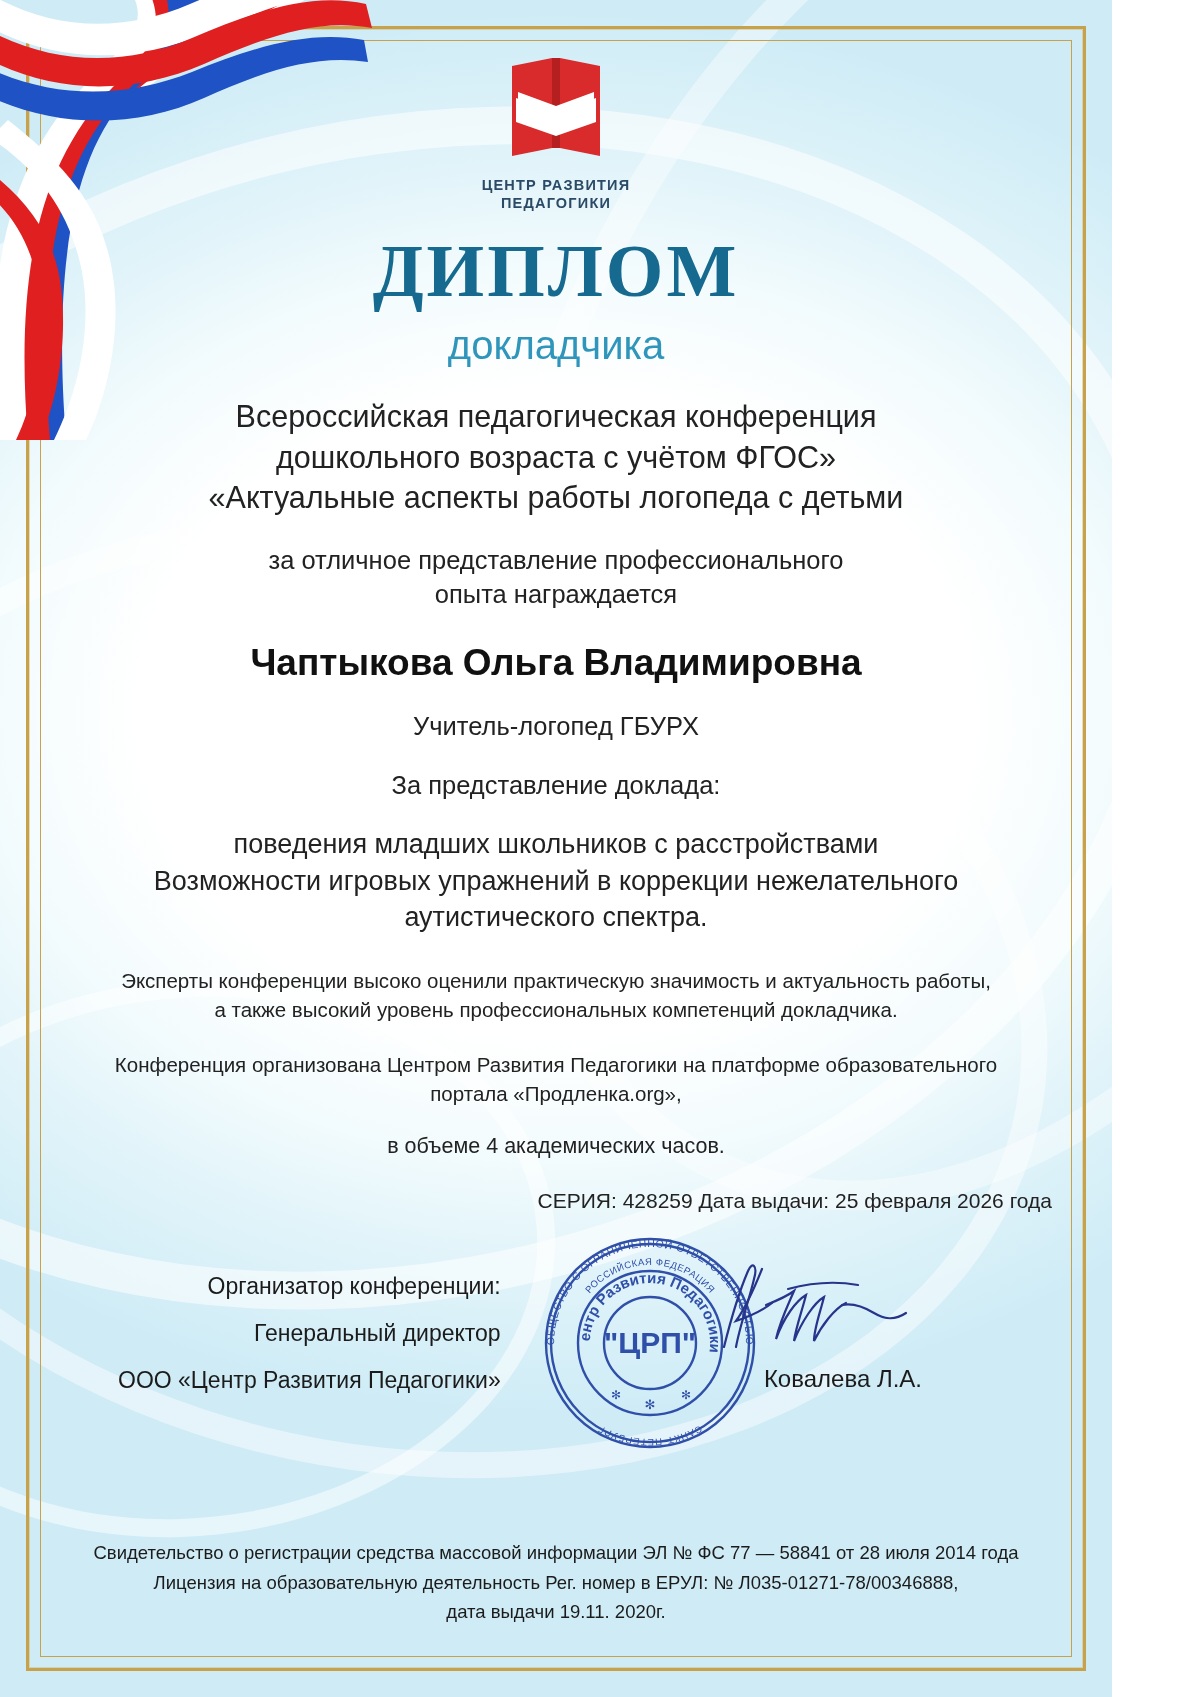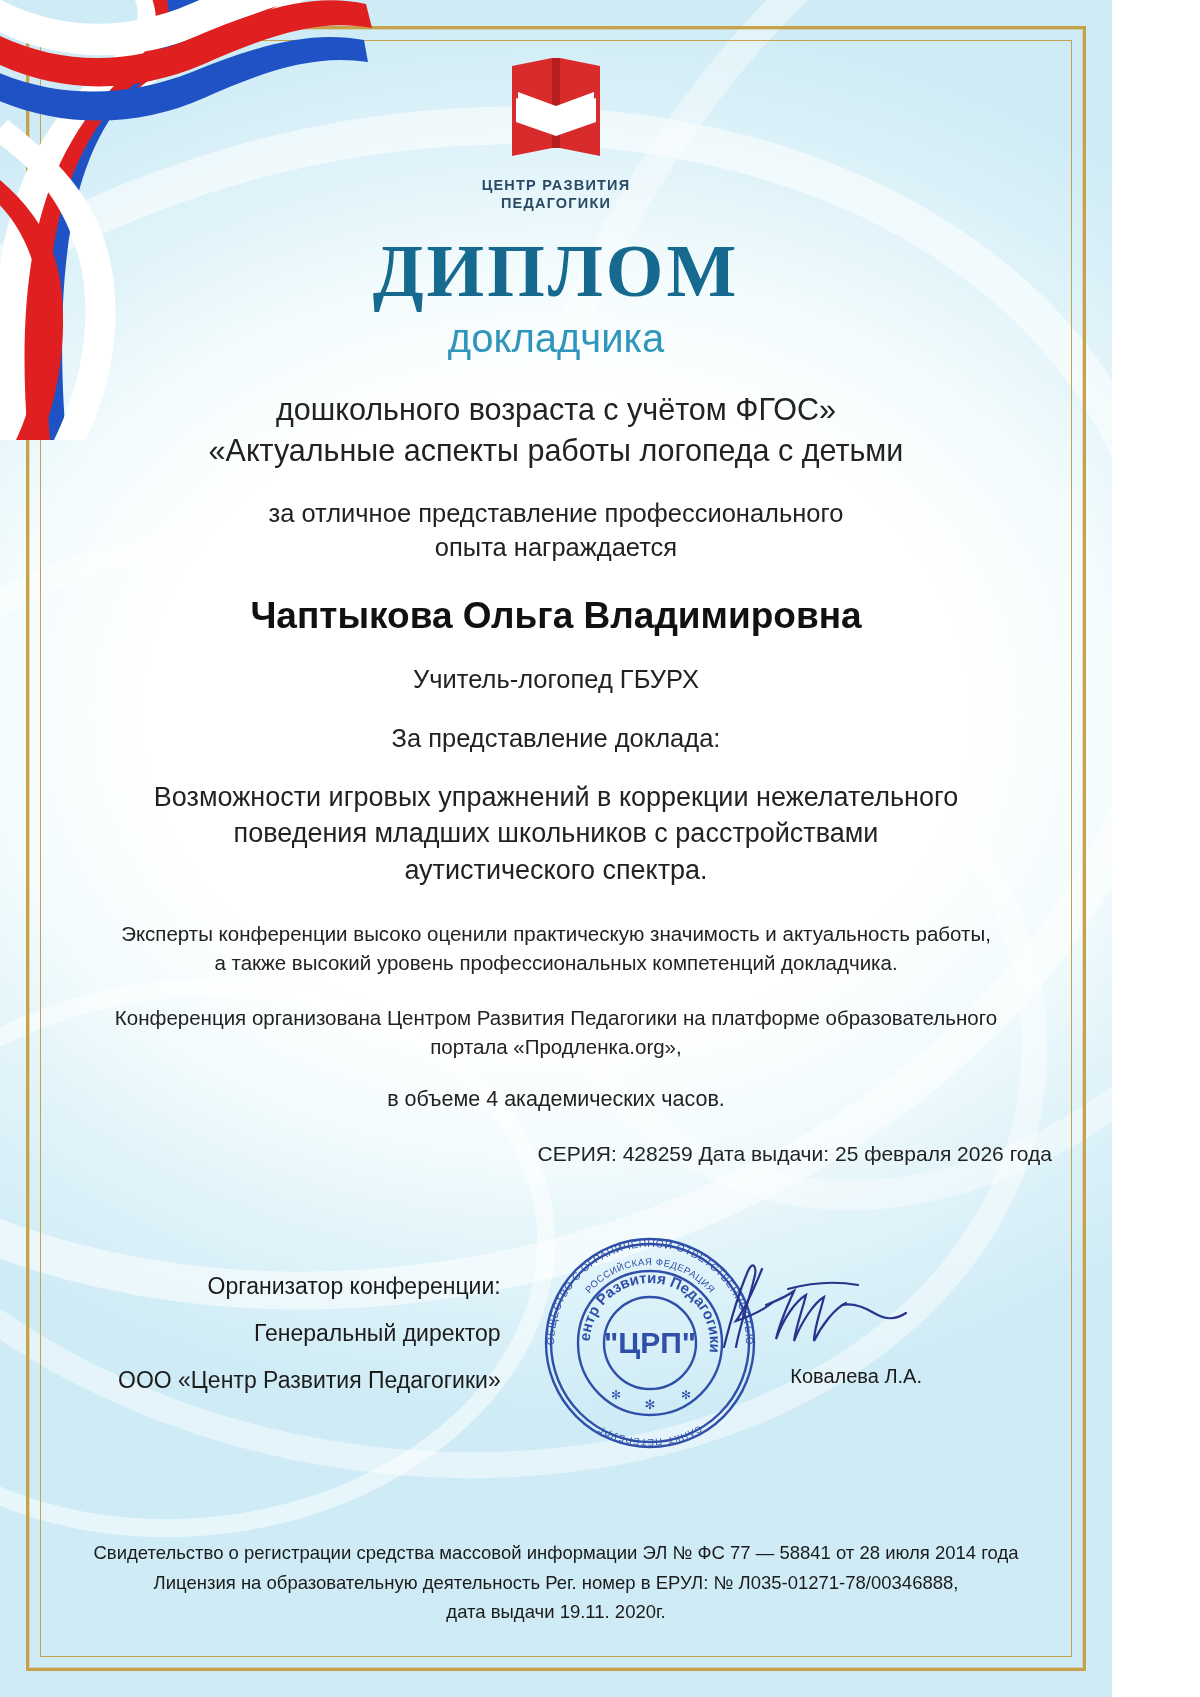--- a/index.html
+++ b/index.html
@@ -97,21 +97,21 @@
   .title {
     margin-top: 22px;
     font-family: "Liberation Serif", serif;
     font-size: 74px;
     font-weight: 700;
     letter-spacing: 3px;
     color: #176a8f;
     line-height: 1;
   }
   .subtitle {
-    margin-top: 8px;
+    margin-top: 15px;
     font-size: 40px;
     color: #2f95bb;
     font-weight: 400;
     text-align: center;
   }
   .conference {
     margin-top: 28px;
     font-size: 30.5px;
     line-height: 1.32;
     color: #222;
@@ -183,21 +183,21 @@
     top: 8px;
     text-align: right;
     font-size: 23px;
     line-height: 2.05;
     color: #1b1b1b;
   }
   .signer-name {
     position: absolute;
     right: 130px;
     top: 110px;
-    font-size: 20px;
+    font-size: 24px;
     color: #1b1b1b;
   }
   .stamp {
     position: absolute;
     left: 480px;
     top: -22px;
     width: 220px;
     height: 220px;
   }
   .signature {
@@ -267,36 +267,37 @@
       <div class="logo-text">
         <div>ЦЕНТР РАЗВИТИЯ</div>
         <div>ПЕДАГОГИКИ</div>
       </div>
     </div>
 
     <div class="title">ДИПЛОМ</div>
     <div class="subtitle">докладчика</div>
 
     <div class="conference">
+      <div>Всероссийская педагогическая конференция</div>
       <div>дошкольного возраста с учётом ФГОС»</div>
       <div>«Актуальные аспекты работы логопеда с детьми</div>
     </div>
 
     <div class="award-for">
       <div>за отличное представление профессионального</div>
       <div>опыта награждается</div>
     </div>
 
     <div class="recipient">Чаптыкова Ольга Владимировна</div>
     <div class="position">Учитель-логопед ГБУРХ</div>
     <div class="report-label">За представление доклада:</div>
 
     <div class="report-title">
+      <div>поведения младших школьников с расстройствами</div>
       <div>Возможности игровых упражнений в коррекции нежелательного</div>
-      <div>поведения младших школьников с расстройствами</div>
       <div>аутистического спектра.</div>
     </div>
 
     <div class="note">
       <div>Эксперты конференции высоко оценили практическую значимость и актуальность работы,</div>
       <div>а также высокий уровень профессиональных компетенций докладчика.</div>
     </div>
 
     <div class="note2">
       <div>Конференция организована Центром Развития Педагогики на платформе образовательного</div>

